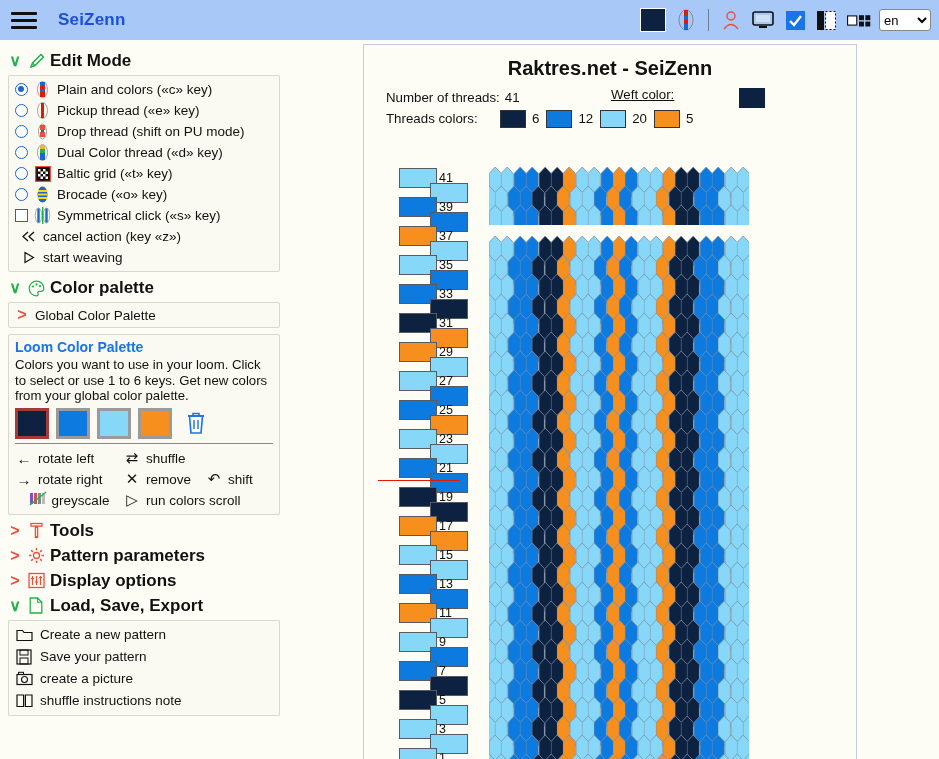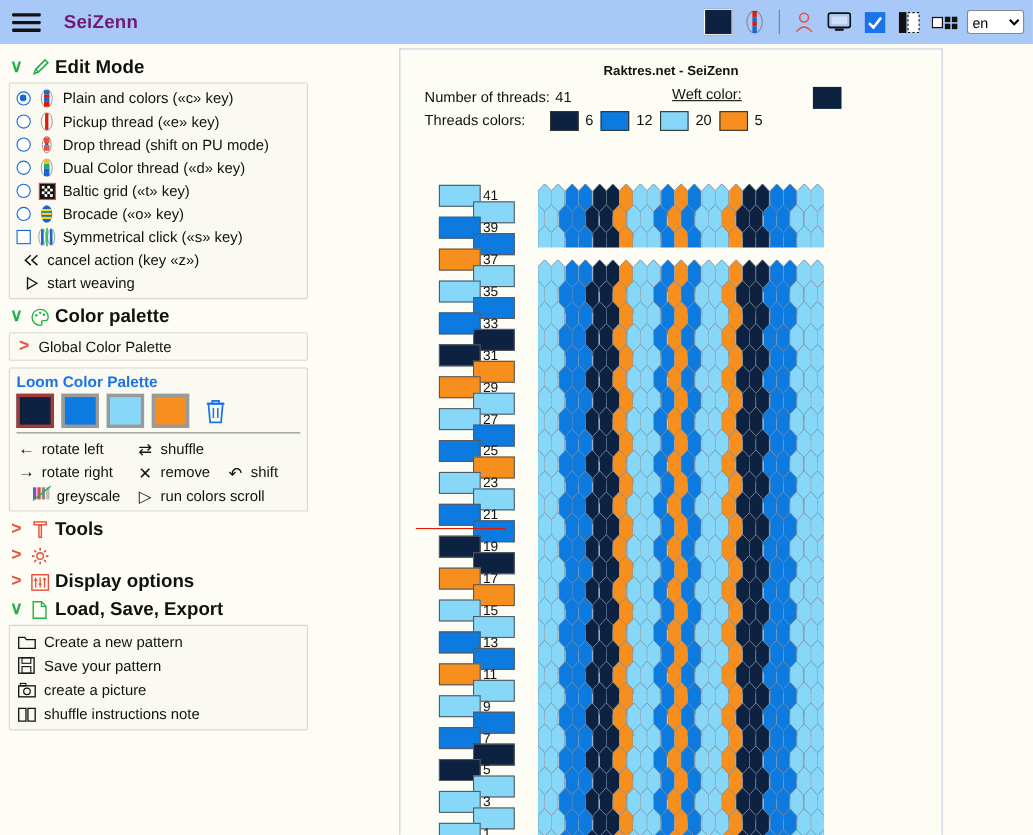--- a/index.html
+++ b/index.html
@@ -16,21 +16,21 @@
 
   
   #topbar {
     position:absolute; left:0; top:0; width:939px; height:40px;
     background:#a8c8f8;
     display:flex; align-items:center;
   }
   #hamburger { width:40px; height:40px; display:flex; flex-direction:column;
     justify-content:center; align-items:center; gap:4px; cursor:pointer; margin-left:4px;}
   #hamburger span { display:block; width:26px; height:3px; background:#111; border-radius:1px;}
-  #app-title { font-size:17px; font-weight:bold; color:#701a75; margin-left:14px; letter-spacing:.2px;}
+  #app-title { font-size:17px; font-weight:bold; color:#1d4ed8; margin-left:14px; letter-spacing:.2px;}
   #topbar-right { margin-left:auto; display:flex; align-items:center; gap:8px; padding-right:8px;}
   .tb-swatch { width:26px; height:24px; background:#0d2240; border:1px solid #fff; }
   .tb-icon { width:24px; height:24px; display:flex; align-items:center; justify-content:center; cursor:pointer;}
   .tb-sep { width:1px; height:22px; background:#6a7f9e; margin:0 2px;}
   #lang-select {
     font-family:"Liberation Sans", sans-serif; font-size:13px;
     height:22px; width:52px; border:1px solid #888; background:#fff; border-radius:3px;
   }
 
   
@@ -74,21 +74,21 @@
   .menu-item { display:flex; align-items:center; gap:7px; height:22px; font-size:13.5px; cursor:pointer;}
   .menu-ico { width:18px; height:18px; flex:0 0 18px; display:flex; align-items:center; justify-content:center;}
 
   
   #main {
     position:absolute; left:363px; top:44px; width:494px; height:715px;
     background:#fdfdf5; border-left:1px solid #c3cedd; border-top:1px solid #c3cedd;
     border-right:1px solid #c3cedd;
     overflow:hidden;
   }
-  #pattern-title { text-align:center; font-size:12px; font-weight:bold; margin:12px 0 7px 0;}
+  #pattern-title { text-align:center; font-size:20px; font-weight:bold; margin:12px 0 7px 0;}
   .info-line { display:flex; align-items:center; font-size:13.3px; height:21px; padding-left:22px;}
   .info-lbl { }
   #info-block { position:relative; }
   .thr-sw { width:26px; height:18px; border:1px solid #333; }
   .thr-cnt { margin:0 7px 0 6px; font-size:13.3px;}
 
   #weft-label { position:absolute; left:247px; top:0;text-decoration:underline; }
   #weft-sw { position:absolute; left:375px; top:1px; width:26px; height:20px; background:#0d2240;}
 
   
@@ -307,20 +307,21 @@
 
   <div class="panel nopad">
     <div class="collapsed-row">
       <span class="chev closed">&gt;</span>
       <span>Global Color Palette</span>
     </div>
   </div>
 
   <div class="panel" id="loom-panel">
     <div id="loom-title">Loom Color Palette</div>
+    <div id="loom-desc">Colors you want to use in your loom. Click to select or use 1 to 6 keys. Get new colors from your global color palette.</div>
     <div id="loom-swatches">
 
       <span class="sw sel" style="background: rgb(13, 34, 64);"></span>
         <span class="sw" style="background: rgb(13, 122, 224);"></span>
         <span class="sw" style="background: rgb(135, 216, 248);"></span>
         <span class="sw" style="background: rgb(247, 143, 30);"></span>
         <span class="glyph-ico" id="trash-btn" style="width:26px;height:28px;margin-left:6px;">
         <svg width="22" height="26" viewBox="0 0 22 26">
           <path d="M3 6 H19" stroke="#1a73e8" stroke-width="1.8"></path>
           <path d="M8 6 V3.5 H14 V6" fill="none" stroke="#1a73e8" stroke-width="1.6"></path>
@@ -396,20 +397,21 @@
             <path d="M8.5 13.6 V16"></path>
           <path d="M1 8.5 H3.4"></path>
             <path d="M13.6 8.5 H16"></path>
           <path d="M3.2 3.2 L4.9 4.9"></path>
             <path d="M12.1 12.1 L13.8 13.8"></path>
           <path d="M13.8 3.2 L12.1 4.9"></path>
             <path d="M4.9 12.1 L3.2 13.8"></path>
         </g>
       </svg>
     </span>
+    <span class="sec-title">Pattern parameters</span>
   </div>
 
   <div class="sec-head">
     <span class="chev closed">&gt;</span>
     <span class="sec-ico">
       <svg width="17" height="17" viewBox="0 0 17 17">
         <rect x="1" y="1.5" width="15" height="14" fill="none" stroke="#e8503a" stroke-width="1.3"></rect>
         <g stroke="#e8503a" stroke-width="1.2">
           <path d="M4.5 4 V13"></path>
             <path d="M8.5 4 V13"></path>

